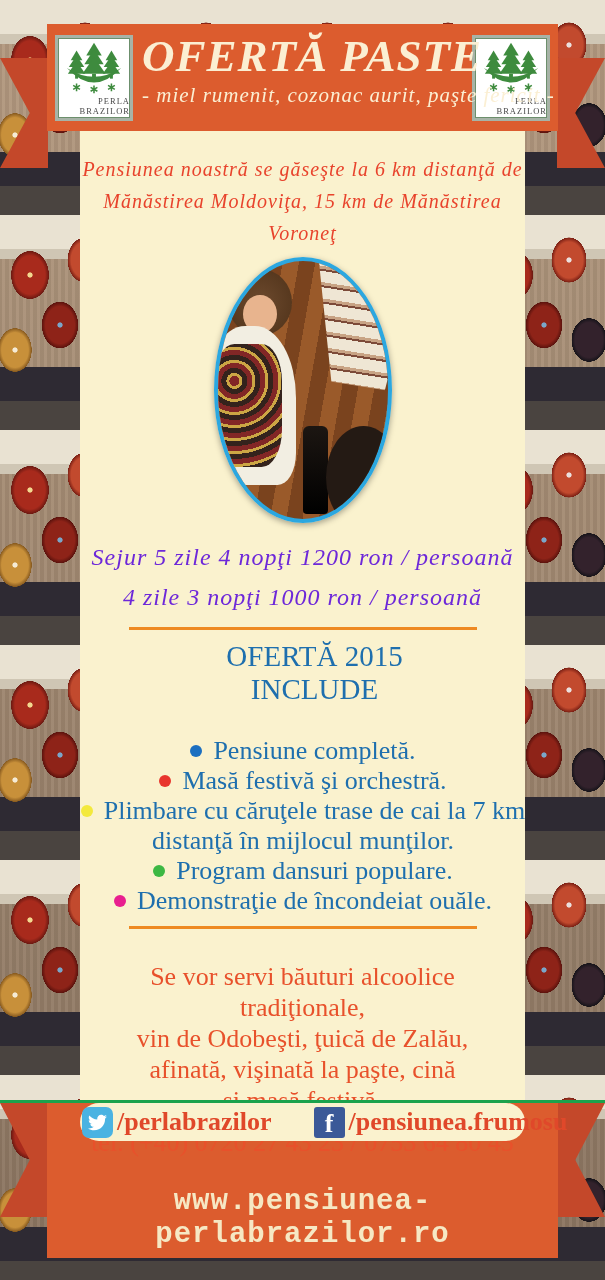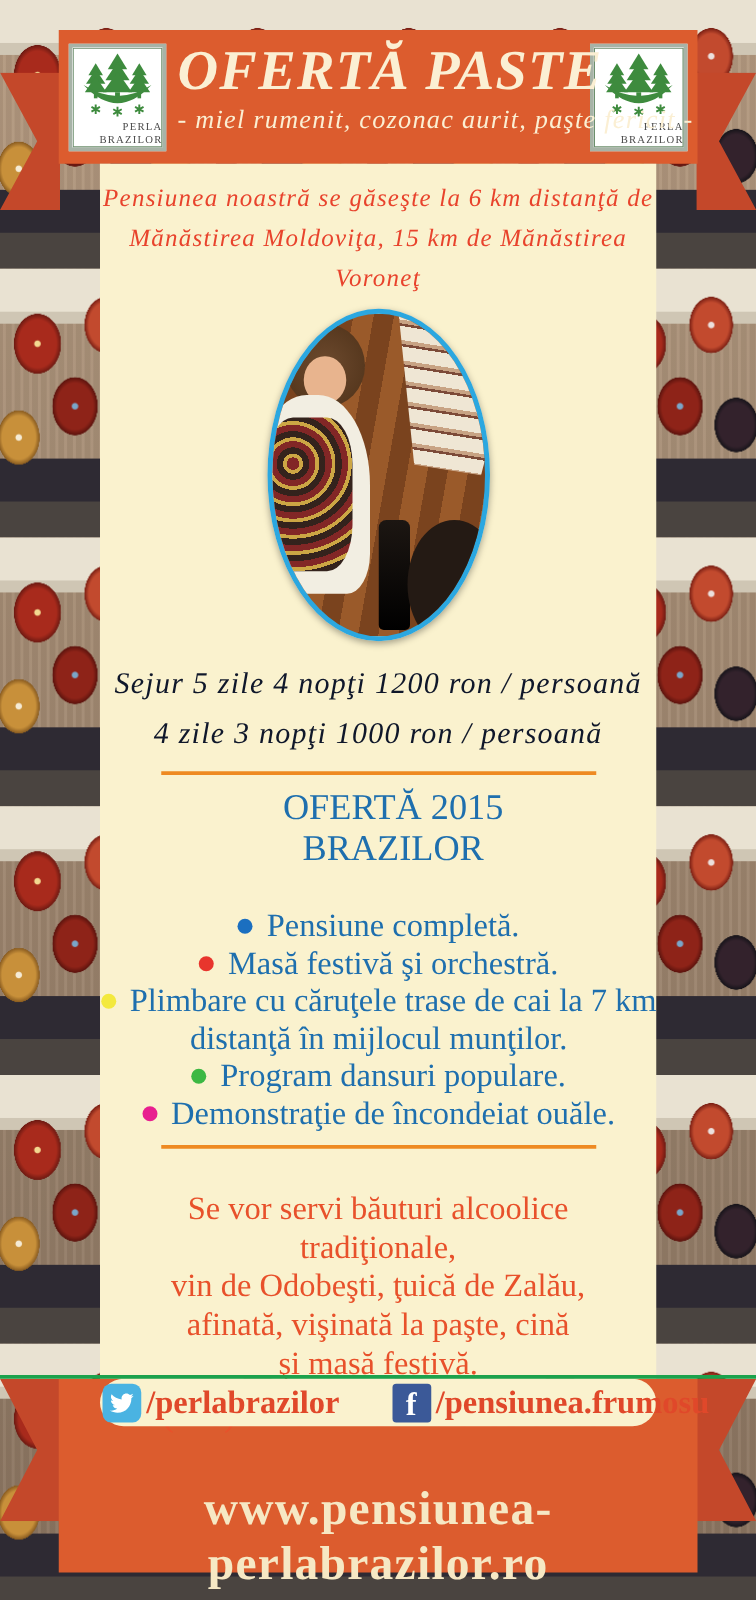--- a/index.html
+++ b/index.html
@@ -43,48 +43,48 @@
         box-shadow:inset 0 0 0 1px #6c8f6c;box-sizing:border-box;text-align:right;padding-top:2px;}
   .logo-left{left:8px;} .logo-right{right:8px;}
   .logo svg{display:block;margin:0 auto;width:62px;height:56px;}
   .logo-text{font-size:8.5px;letter-spacing:1px;color:#4a4a4a;font-family:"Liberation Serif",serif;}
   .banner-titles{position:absolute;left:95px;right:95px;top:6px;text-align:left;color:#fbefd3;}
   .banner-title{font-style:italic;font-weight:bold;font-size:45px;line-height:52px;letter-spacing:1px;
                 font-family:"Liberation Serif",serif;white-space:nowrap;}
   .banner-subtitle{font-style:italic;font-size:21px;line-height:26px;letter-spacing:1px;white-space:nowrap;}
   
   .panel{position:absolute;left:80px;top:131px;width:445px;height:972px;background:#faf2ce;z-index:4;overflow:visible;}
-  .intro{padding-top:12px;text-align:center;font-style:italic;font-size:20px;line-height:32px;color:#e8432c;letter-spacing:1px;}
+  .intro{padding-top:22px;text-align:center;font-style:italic;font-size:20px;line-height:32px;color:#e8432c;letter-spacing:1px;}
   
   .oval{position:relative;margin:8px auto 0;width:170px;height:258px;border-radius:50%;
         border:4px solid #2ba7e0;overflow:hidden;box-shadow:0 2px 6px rgba(0,0,0,.35);
         background:repeating-linear-gradient(100deg,#9a5a2a 0 16px,#7a431e 16px 32px);}
   .oval .towel{position:absolute;right:-12%;top:-4%;width:60%;height:52%;transform:rotate(9deg);
         background:repeating-linear-gradient(180deg,#efe6d4 0 5px,#c8a384 5px 8px,#7c4a38 8px 10px,#efe6d4 10px 16px);
         clip-path:polygon(0 0,100% 0,88% 100%,35% 100%);}
   .oval .hair{position:absolute;left:6%;top:3%;width:38%;height:26%;border-radius:50%;
         background:radial-gradient(#6d4a2e,#4e3118);}
   .oval .face{position:absolute;left:15%;top:13%;width:20%;height:15%;border-radius:50%;background:#e8b48e;}
   .oval .blouse{position:absolute;left:-8%;top:25%;width:54%;height:62%;border-radius:45% 45% 20% 20%;background:#f2eee2;}
   .oval .vest{position:absolute;left:-2%;top:32%;width:40%;height:48%;border-radius:30%;opacity:.95;
         background:repeating-radial-gradient(circle at 30% 30%,#7c1c1c 0 5px,#caa23c 5px 8px,#2a1812 8px 13px);}
   .oval .bottle{position:absolute;left:50%;top:64%;width:15%;height:34%;border-radius:6px 6px 4px 4px;
         background:linear-gradient(#1c1612,#000);}
   .oval .hair2{position:absolute;right:-8%;bottom:-4%;width:44%;height:40%;border-radius:50% 50% 0 50%;background:#241a14;}
-  .prices{margin-top:14px;text-align:center;font-style:italic;font-size:24px;line-height:40px;color:#0f172a;letter-spacing:1px;}
+  .prices{margin-top:14px;text-align:center;font-style:italic;font-size:24px;line-height:40px;color:#6d28d9;letter-spacing:1px;}
   .divider{margin:10px auto 0;width:348px;height:3px;background:#ee8a22;}
   .offer-heading{margin-top:10px;text-align:center;font-size:29px;line-height:33px;color:#1e6fae;padding-left:24px;}
   .list{margin-top:30px;text-align:center;font-size:26px;line-height:30px;color:#1e6fae;width:458px;margin-left:-6px;}
   .bullet{display:inline-block;width:12px;height:12px;border-radius:50%;margin-right:11px;vertical-align:2px;}
   .drinks{margin-top:32px;text-align:center;font-size:26px;line-height:31px;color:#e8512b;}
   .phone{margin-top:12px;text-align:center;font-size:26px;line-height:30px;color:#e8512b;}
   
   .footer-rect{position:absolute;left:47px;top:1103px;width:511px;height:155px;background:#dc5c2e;z-index:3;}
   .footer-url{position:absolute;left:0;right:0;top:82px;text-align:center;color:#f6e8c4;
-        font-weight:bold;font-size:38px;letter-spacing:1px;font-family:Liberation Serif, serif;}
+        font-weight:bold;font-size:29px;letter-spacing:1px;font-family:Liberation Mono, monospace;}
   .social-bar{position:absolute;left:80px;top:1103px;width:445px;height:38px;background:#faf2ce;z-index:5;
         display:flex;align-items:center;border-radius:19px;}
   .green-line{position:absolute;left:0;top:1100px;width:605px;height:3px;background:#1ba24c;z-index:6;}
   .si{width:31px;height:31px;border-radius:7px;display:flex;align-items:center;justify-content:center;flex:none;}
   .si-tw{background:#4ab3e2;margin-left:2px;}
   .si-fb{background:#3b5998;border-radius:3px;margin-left:42px;color:#fff;font-weight:bold;font-size:26px;
         align-items:flex-end;line-height:29px;}
   .handle{font-weight:bold;font-size:26px;color:#e0482a;margin-left:4px;white-space:nowrap;}
 </style>
 </head>
@@ -174,21 +174,21 @@
 
     <div class="prices">
       <div>Sejur 5 zile 4 nopţi 1200 ron / persoană</div>
       <div>4 zile 3 nopţi 1000 ron / persoană</div>
     </div>
 
     <div class="divider"></div>
 
     <div class="offer-heading">
       <div>OFERTĂ 2015</div>
-      <div>BRAZILOR</div>
+      <div>INCLUDE</div>
     </div>
 
     <div class="list">
       <div><span class="bullet" style="background: rgb(27, 111, 192);"></span><span>Pensiune completă.</span></div>
       <div><span class="bullet" style="background: rgb(232, 53, 45);"></span><span>Masă festivă şi orchestră.</span></div>
       <div><span class="bullet" style="background: rgb(243, 233, 61);"></span><span>Plimbare cu căruţele trase de cai la 7 km distanţă în mijlocul munţilor.</span></div>
       <div><span class="bullet" style="background: rgb(60, 184, 67);"></span><span>Program dansuri populare.</span></div>
       <div><span class="bullet" style="background: rgb(232, 31, 143);"></span><span>Demonstraţie de încondeiat ouăle.</span></div>
     </div>
 

